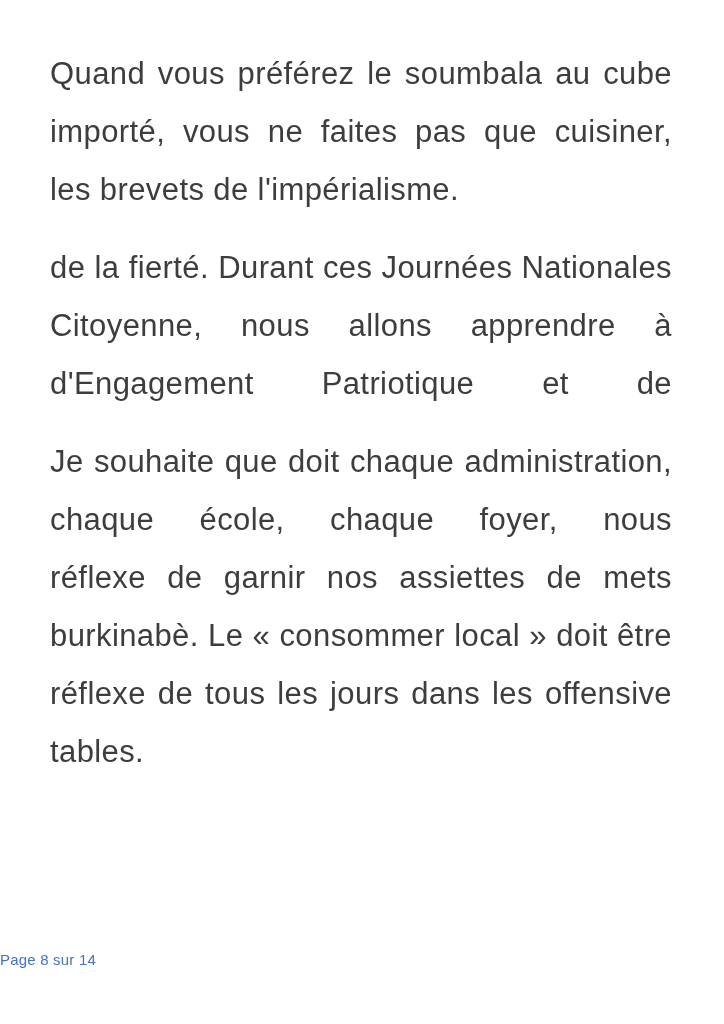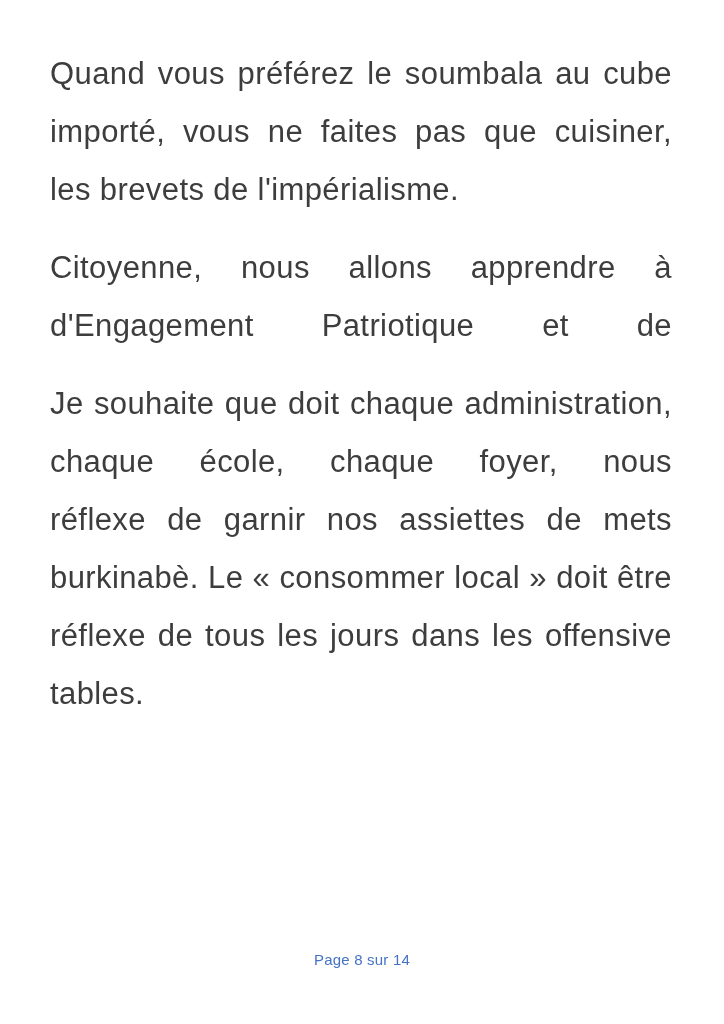--- a/index.html
+++ b/index.html
@@ -46,41 +46,41 @@
   
   .line.last {
     text-align: right;
     text-align-last: left;
   }
   .footer {
     position: absolute;
     top: 950px;
     left: 0;
     width: 724px;
-    text-align: center;
     font-size: 15px;
     line-height: 20px;
     color: #4472c4;
     letter-spacing: 0.2px;
   }
 </style>
 </head>
 <body>
 
 <div class="page">
 
   <div class="text-block">
 
     <div class="paragraph">
       <div class="line jl">Quand vous préférez le soumbala au cube chimique</div>
       <div class="line jl">importé, vous ne faites pas que cuisiner, vous brûlez</div>
       <div class="line last">les brevets de l'impérialisme.</div>
     </div>
 
     <div class="paragraph">
+      <div class="line jl">de la fierté. Durant ces Journées Nationales</div>
       <div class="line jl">Citoyenne, nous allons apprendre à réapprivoiser nos</div>
       <div class="line jl">d'Engagement Patriotique et de Participation</div>
     </div>
 
     <div class="paragraph">
       <div class="line jl">Je souhaite que doit chaque administration,</div>
       <div class="line jl">chaque école, chaque foyer, nous adoptions le</div>
       <div class="line jl">réflexe de garnir nos assiettes de mets typiquement</div>
       <div class="line jl">burkinabè. Le « consommer local » doit être un</div>
       <div class="line jl">réflexe de tous les jours dans les offensive et sur les</div>

